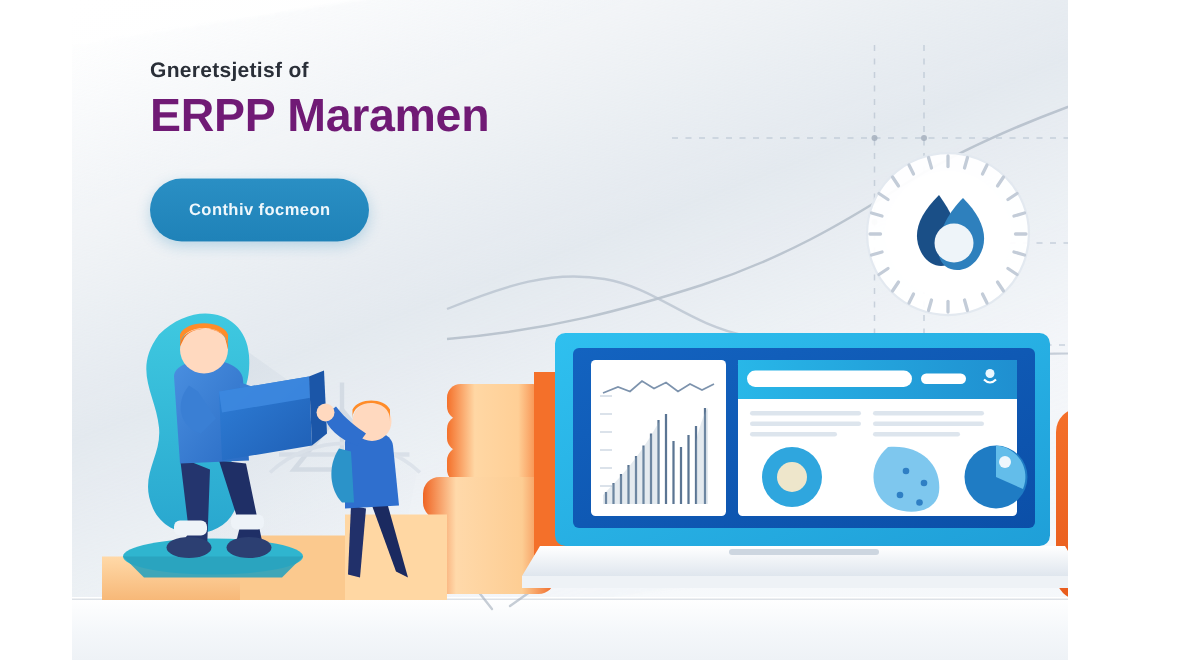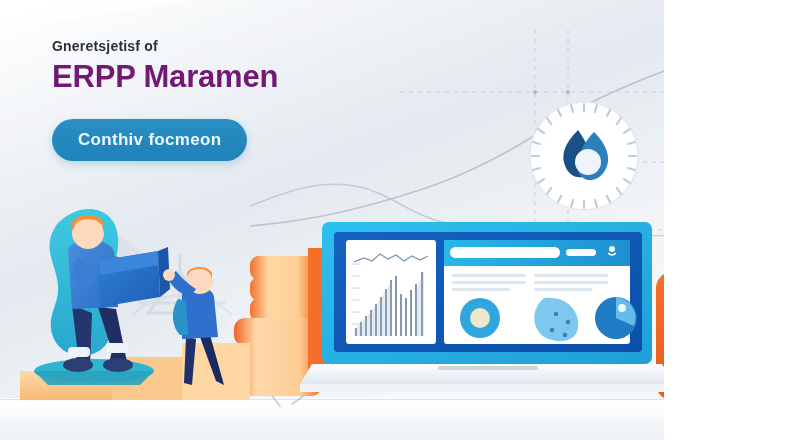--- a/index.html
+++ b/index.html
@@ -9,20 +9,21 @@
   }
   body {
     font-family: "Liberation Sans", sans-serif;
   }
   #hero {
     position: relative;
     width: 664px;
     height: 440px;
     overflow: hidden;
     background: #ffffff;
+    margin-left: 48px;
   }
 
   
   .bg-base {
     position: absolute;
     inset: 0;
     background:
       linear-gradient(160deg, #ffffff 0%, #fbfcfd 45%, #f4f7fa 100%);
   }
   .bg-diag {
@@ -95,21 +96,21 @@
     justify-content: center;
     margin-top: 26px;
     padding: 0 26px;
     height: 42px;
     min-width: 120px;
     border: none;
     border-radius: 22px;
     background: linear-gradient(180deg, #2a8fc4 0%, #1f82b8 100%);
     color: #eef7fc;
     font-family: "Liberation Sans", sans-serif;
-    font-size: 17px;
+    font-size: 11px;
     font-weight: 700;
     letter-spacing: 0.3px;
     cursor: pointer;
     filter: blur(0.3px);
     box-shadow: 0 3px 9px rgba(31,130,184,0.26);
   }
 
   
   .scene-left {
     position: absolute;

